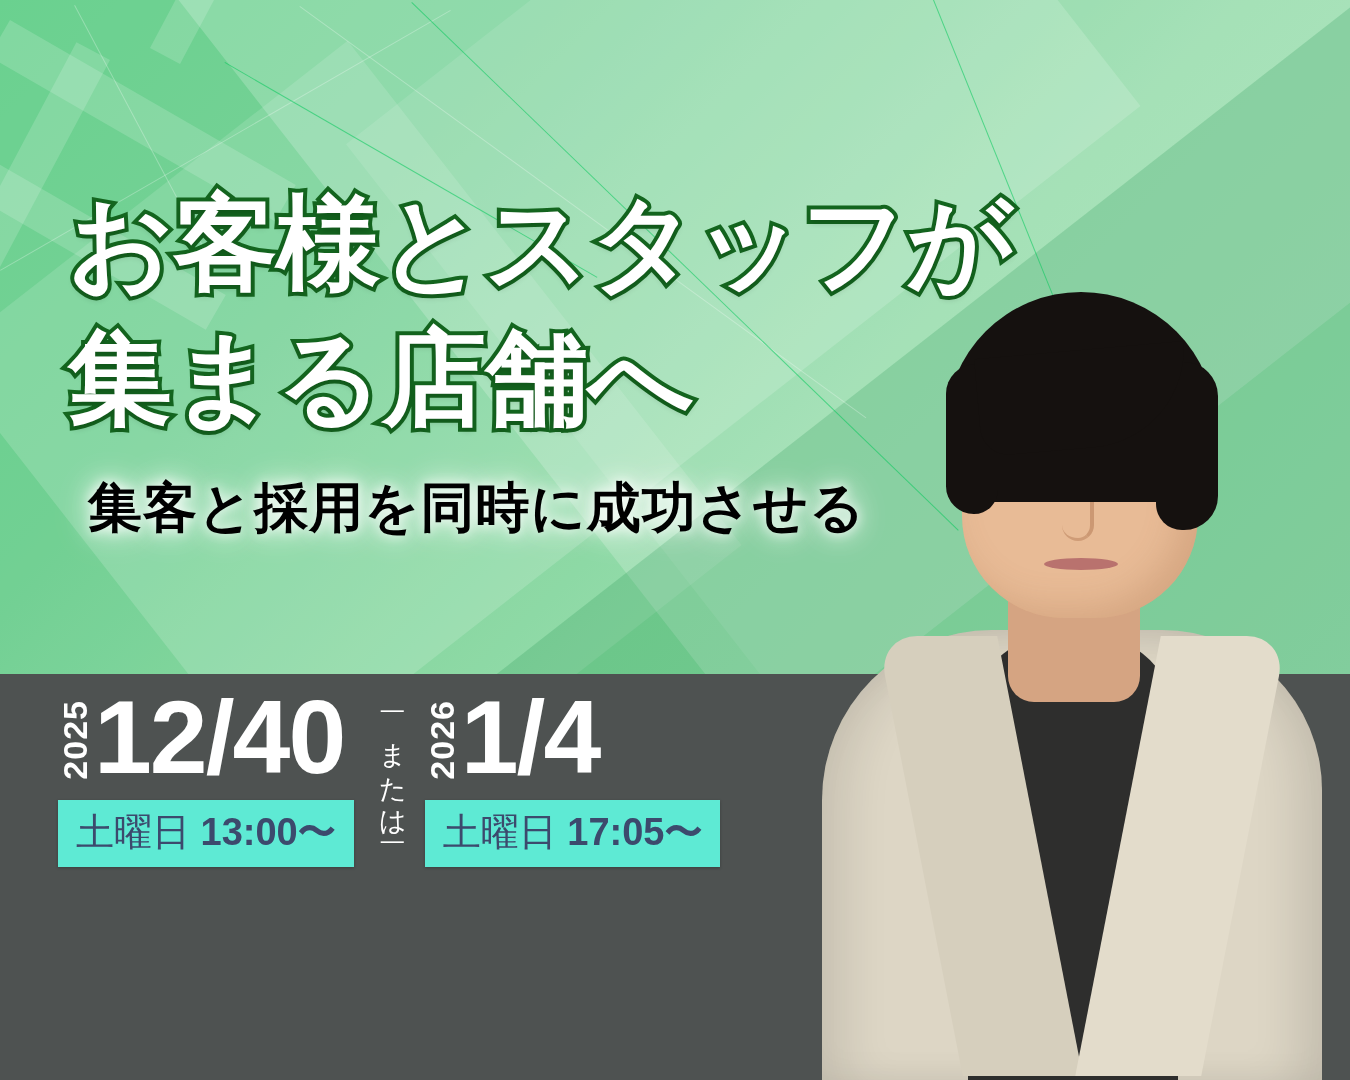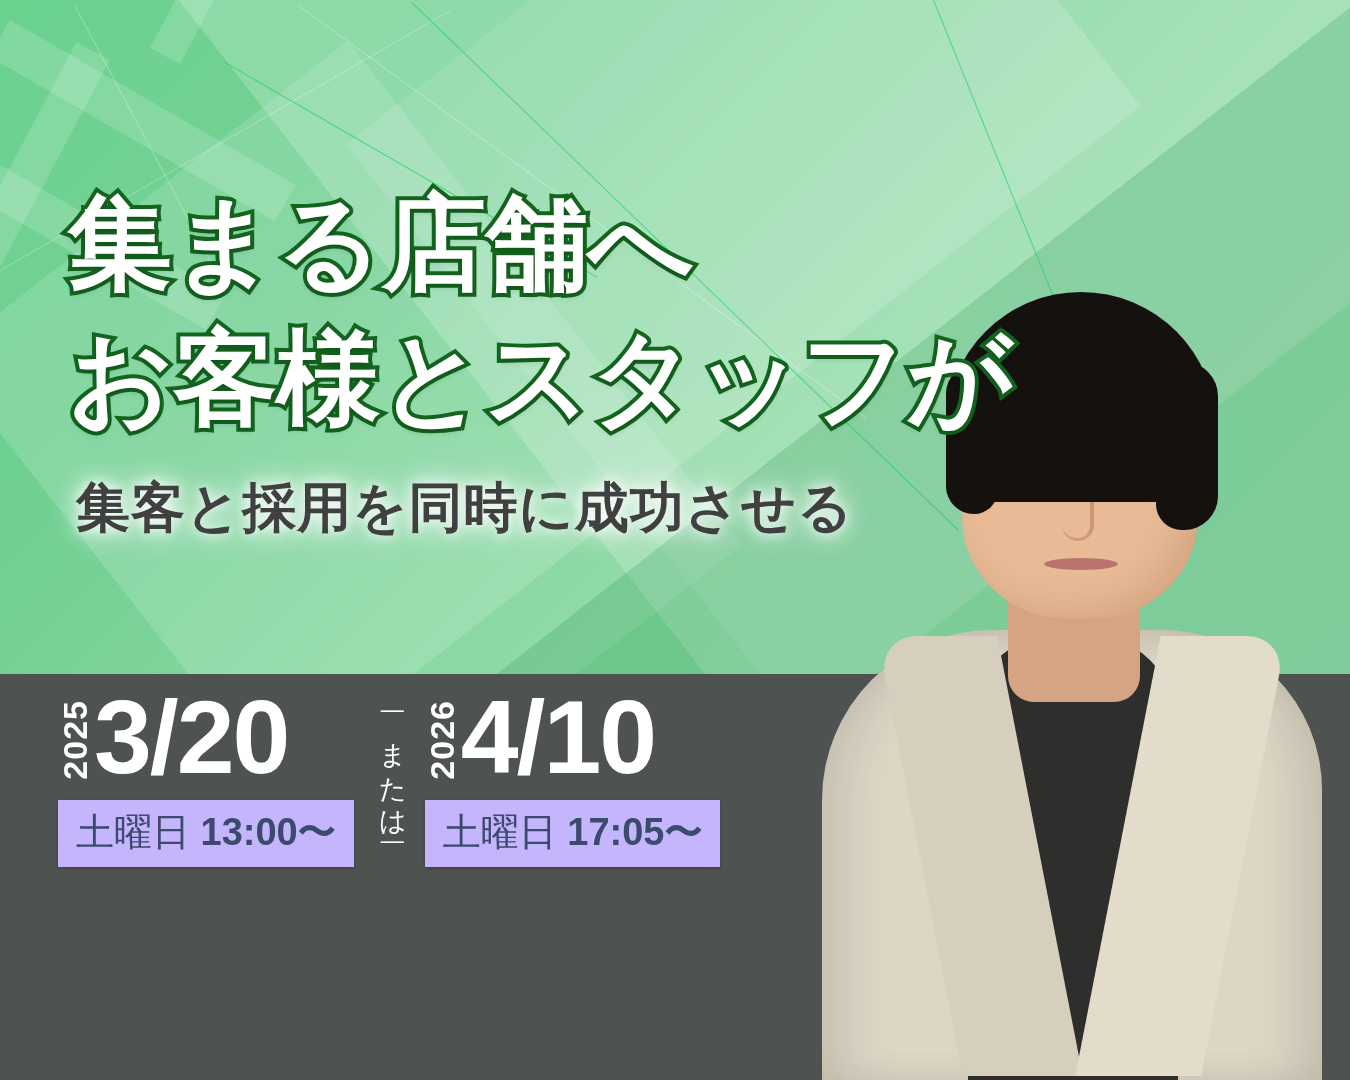--- a/index.html
+++ b/index.html
@@ -244,27 +244,27 @@
     white-space: nowrap;
     -webkit-text-stroke: 8px #14661f;
     paint-order: stroke fill;
     text-shadow: 0 3px 6px rgba(0,0,0,0.18);
   }
   .headline .hl-line { display: block; }
 
   
   .subtitle {
     position: absolute;
-    left: 76px; top: 468px;
+    left: 88px; top: 468px;
     width: 900px;
     font-size: 54px;
     font-weight: 700;
     line-height: 1.46;
     letter-spacing: 1px;
-    color: #404040;
+    color: #000000;
     white-space: nowrap;
     text-shadow:
        0 0 12px rgba(255,255,255,0.95),
        0 0 24px rgba(255,255,255,0.85),
        0 0 38px rgba(255,255,255,0.60);
   }
   .subtitle .sub-line { display: block; }
 
   
   .dates {
@@ -291,21 +291,21 @@
   }
   .date-md {
     font-size: 104px;
     font-weight: 700;
     color: #ffffff;
     line-height: 0.92;
     letter-spacing: -2px;
   }
   .date-badge {
     margin-top: 14px;
-    background: #c4b5fd;
+    background: #5eead4;
     color: #3c4a6d;
     font-size: 38px;
     font-weight: 700;
     padding: 7px 18px 9px 18px;
     display: inline-block;
     white-space: nowrap;
     letter-spacing: 0px;
     box-shadow: 0 1px 3px rgba(0,0,0,0.25);
   }
   .date-badge .wd { font-weight: 500; }
@@ -367,50 +367,50 @@
     <div class="p-pupil-r"></div>
     <div class="p-nose"></div>
     <div class="p-mouth"></div>
     <div class="p-hair"></div>
     <div class="p-hair-side-l"></div>
     <div class="p-hair-side-r"></div>
     <div class="p-hair-fringe"></div>
   </div>
 
   <div class="headline">
+    <span class="hl-line">お客様とスタッフが</span>
     <span class="hl-line">集まる店舗へ</span>
-    <span class="hl-line">お客様とスタッフが</span>
   </div>
 
   <div class="subtitle">
     <span class="sub-line">集客と採用を同時に成功させる</span>
   </div>
 
   <div class="dates">
 
     <div class="date-block">
       <div class="date-top">
         <span class="date-year">2025</span>
-        <span class="date-md">3/20</span>
+        <span class="date-md">12/40</span>
       </div>
       <div class="date-badge">
         <span class="wd">土曜日</span><span>&nbsp;</span><span>13:00〜</span>
       </div>
     </div>
 
     <div class="sep">
       <span class="dash">―</span>
       <span class="sep-word">または</span>
       <span class="dash">―</span>
     </div>
 
     <div class="date-block">
       <div class="date-top">
         <span class="date-year">2026</span>
-        <span class="date-md">4/10</span>
+        <span class="date-md">1/4</span>
       </div>
       <div class="date-badge">
         <span class="wd">土曜日</span><span>&nbsp;</span><span>17:05〜</span>
       </div>
     </div>
 
   </div>
 
 </div>
 

